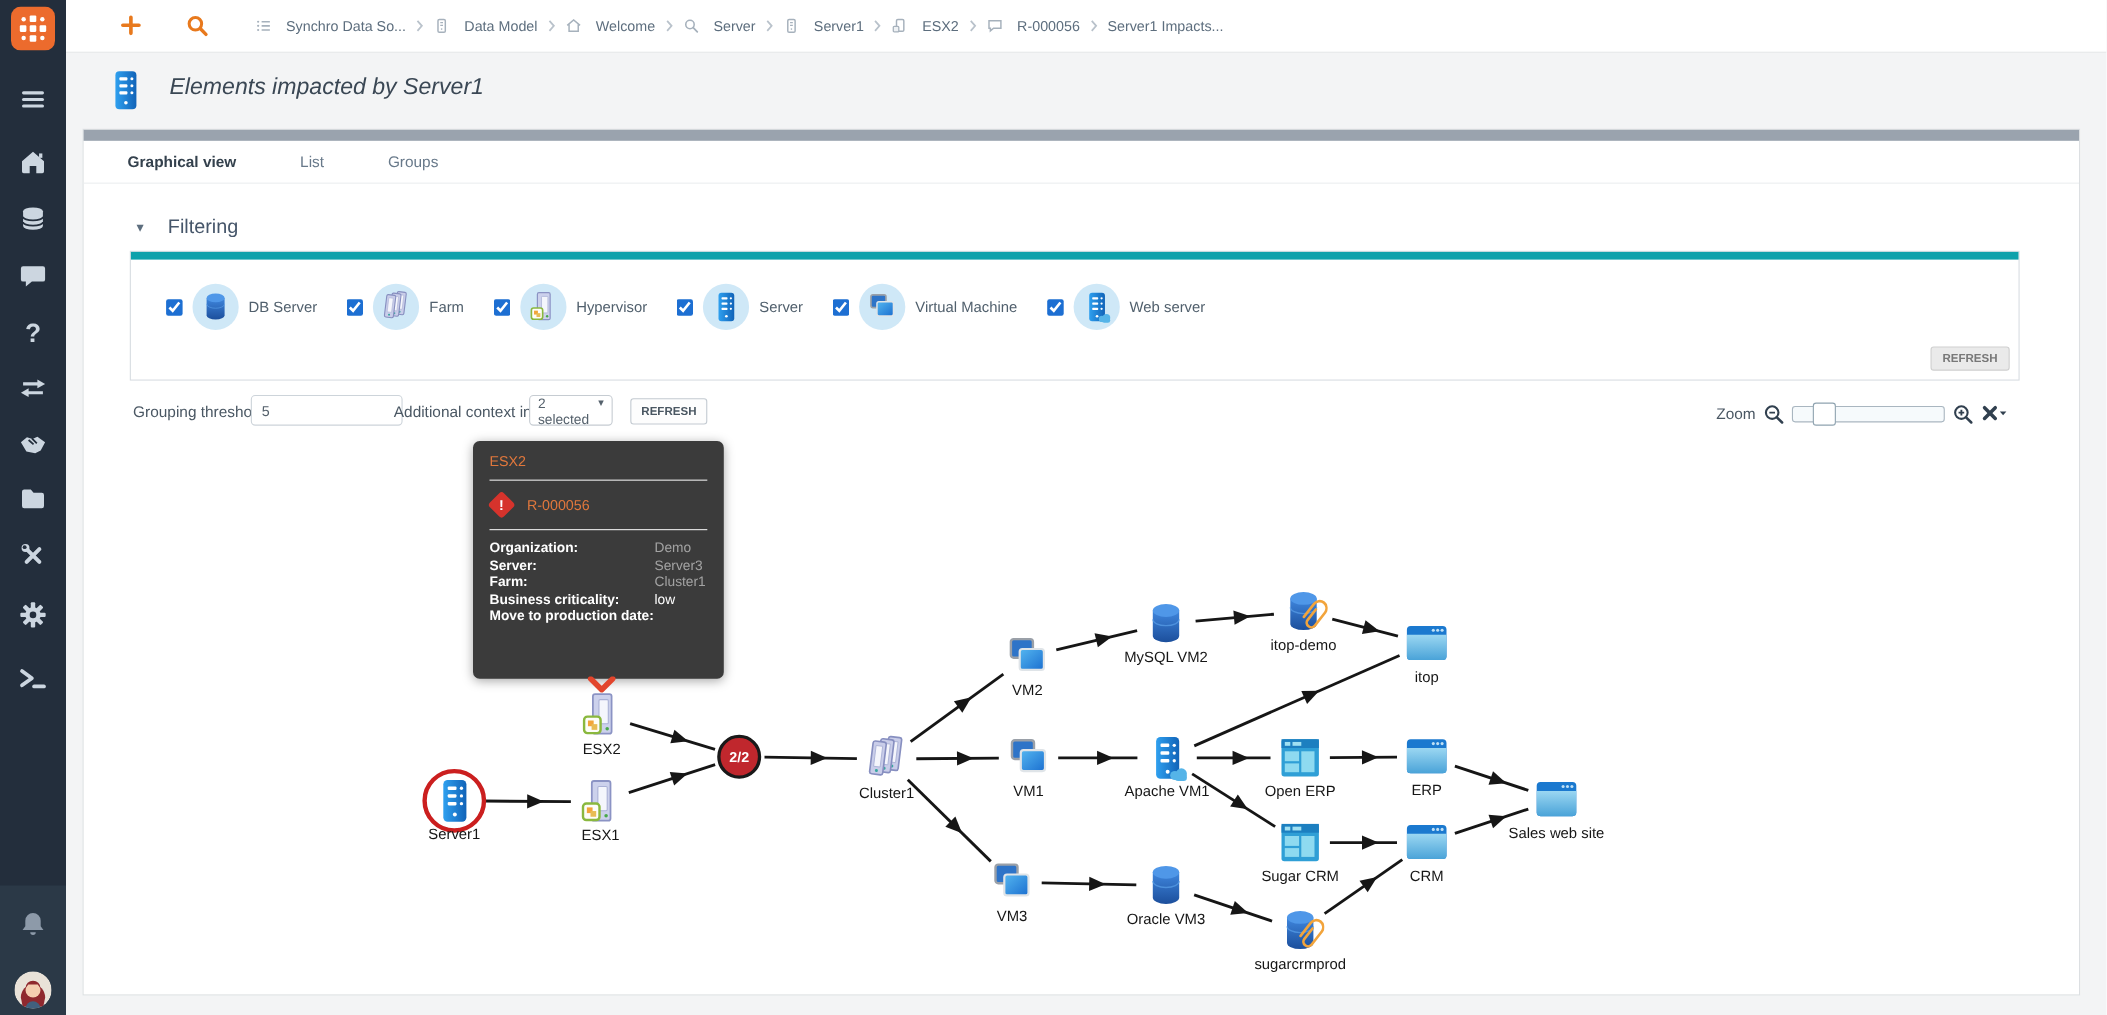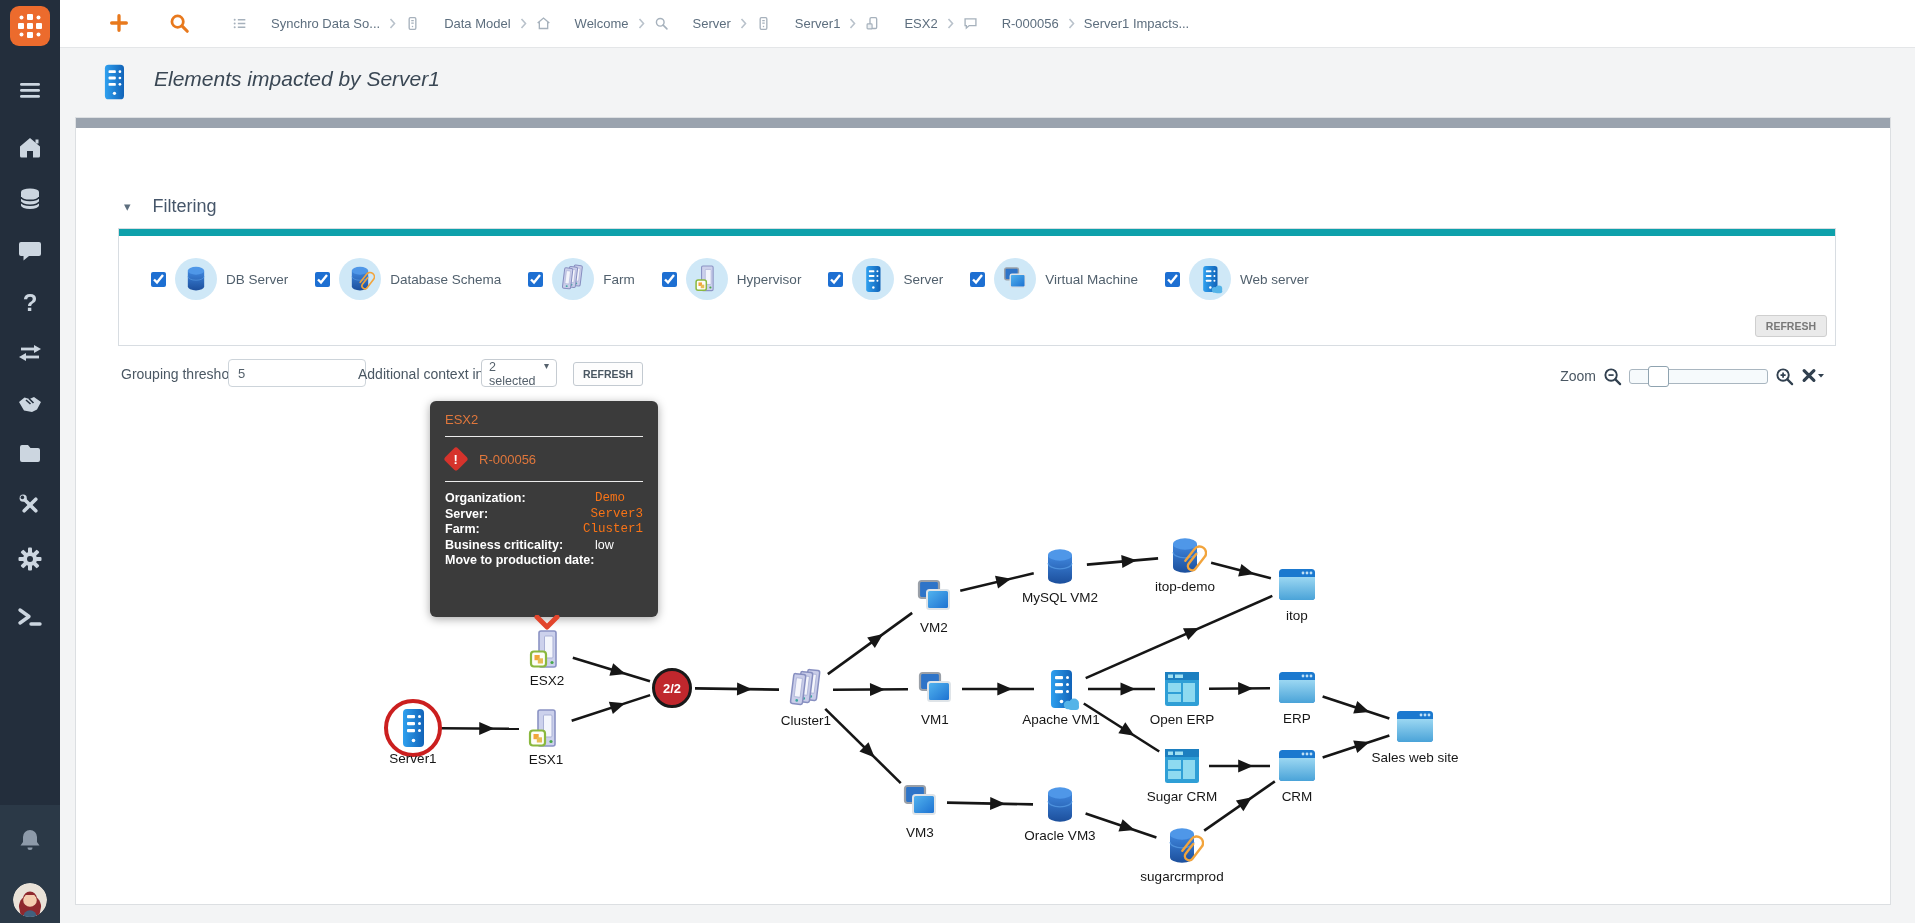--- a/index.html
+++ b/index.html
@@ -13,21 +13,21 @@
   .sb-item{position:absolute;left:17px;width:26px;height:26px;cursor:pointer;}
   .sb-item svg{display:block;}
   .sidebar-bottom{position:absolute;left:0;top:805px;width:60px;height:118px;background:#2b3947;}
   .sb-bell{position:absolute;left:17px;top:22px;width:26px;height:26px;cursor:pointer;}
   .sb-avatar{position:absolute;left:13px;top:78px;width:34px;height:34px;border-radius:50%;overflow:hidden;cursor:pointer;}
   
   .topbar{position:absolute;left:60px;top:0;right:0;height:47px;background:#fff;border-bottom:1px solid #e4e6e8;z-index:4;}
   .tb-plus{position:absolute;left:48px;top:12px;cursor:pointer;}
   .tb-search{position:absolute;left:108px;top:12px;cursor:pointer;}
   .breadcrumb{position:absolute;left:172px;top:0;height:47px;display:flex;align-items:center;gap:9px;white-space:nowrap;}
-  .bc-item{display:flex;align-items:center;gap:24px;color:#5d6e7e;font-size:13px;cursor:pointer;}
+  .bc-item{display:flex;align-items:center;gap:13px;color:#5d6e7e;font-size:13px;cursor:pointer;}
   .bc-sep{display:flex;align-items:center;}
   
   .page-header{position:absolute;left:60px;top:47px;right:0;height:70px;}
   .page-icon{position:absolute;left:34px;top:15px;width:40px;height:40px;}
   .page-title{position:absolute;left:94px;top:20px;font-size:21px;font-weight:400;color:#3a4754;margin:0;font-style:italic;}
   
   .card{position:absolute;left:75px;top:117px;width:1816px;height:788px;background:#fff;border:1px solid #dcdfe2;box-sizing:border-box;z-index:1;}
   .card-strip{height:10px;background:#9aa3ae;}
   .tabs{height:38px;border-bottom:1px solid #eceeef;display:flex;align-items:center;padding-left:40px;gap:58px;}
   .tab{font-size:14px;color:#68798a;cursor:pointer;}
@@ -70,21 +70,21 @@
   .tt-title{color:#e0773c;font-size:13px;}
   .tooltip hr{border:0;border-top:1px solid #ececec;margin:9px 0;}
   .tt-ticket{display:flex;align-items:center;gap:14px;margin:10px 0 10px 2px;height:24px;}
   .diamond{width:18px;height:18px;background:#d6332c;transform:rotate(45deg);border-radius:3px;display:flex;align-items:center;justify-content:center;}
   .diamond span{transform:rotate(-45deg);color:#fff;font-weight:bold;font-size:13px;}
   .tt-ticket a{color:#e0773c;font-size:13px;text-decoration:none;cursor:pointer;}
   .tt-rows{margin-top:8px;}
   .tt-row{display:flex;line-height:15.5px;font-size:12.5px;}
   .tt-label{width:150px;font-weight:bold;}
   .tt-val{color:#fff;}
-  .tt-val.link{color:#f97316;cursor:pointer;font-family:Liberation Mono, monospace;}
+  .tt-val.link{color:#a3a3a3;cursor:pointer;}
   .tt-arrow{position:absolute;left:103px;top:214px;}
 </style>
 </head>
 <body>
 
 <svg width="0" height="0" style="position:absolute">
   <defs>
     <linearGradient id="gServ" x1="0" y1="0" x2="1" y2="0">
         <stop offset="0" stop-color="#2fa0ef"></stop>
         <stop offset="1" stop-color="#1163b8"></stop>
@@ -353,53 +353,44 @@
         <circle cx="28.5" cy="17.6" r="1.5" fill="#fff"></circle>
         <rect x="16" y="23" width="8" height="3.2" rx="1" fill="#fff"></rect>
         <circle cx="28.5" cy="24.6" r="1.5" fill="#fff"></circle>
         <circle cx="22.5" cy="34.5" r="1.8" fill="#fff"></circle>
       </svg></span>
   <h1 class="page-title">Elements impacted by Server1</h1>
 </div>
 
 <div class="card">
   <div class="card-strip"></div>
+  <div class="tabs" id="tabs">
+      <span class="tab active">Graphical view</span>
+      <span class="tab">List</span>
+      <span class="tab">Groups</span>
+    </div>
 
   <div class="filtering-head">
     <span class="filtering-caret">▾</span>
     <span class="filtering-title">Filtering</span>
   </div>
 
   <div class="filter-box">
     <div class="filter-teal"></div>
     <div class="filter-items" id="filter-items">
         <div class="f-item">
           <input type="checkbox" checked="" style="">
           <span class="fcircle">
             <svg width="30" height="30" viewBox="0 0 44 44">
               <path d="M10 10 v23 a12 5.8 0 0 0 24 0 V10" fill="url(#gCyl)"></path>
               <ellipse cx="22" cy="10" rx="12" ry="5.8" fill="#4f97e8"></ellipse>
               <path d="M10 18 a12 5.8 0 0 0 24 0" stroke="#5aa0e8" stroke-width="1.2" fill="none" opacity="0.7"></path>
             </svg>
           </span>
           <span class="f-label">DB Server</span>
-        </div>
-        <div class="f-item">
-          <input type="checkbox" checked="" style="">
-          <span class="fcircle">
-            <svg width="30" height="30" viewBox="0 0 44 44">
-              <path d="M10 10 v23 a12 5.8 0 0 0 24 0 V10" fill="url(#gCyl)"></path>
-              <ellipse cx="22" cy="10" rx="12" ry="5.8" fill="#4f97e8"></ellipse>
-              <path d="M10 18 a12 5.8 0 0 0 24 0" stroke="#5aa0e8" stroke-width="1.2" fill="none" opacity="0.7"></path>
-              <g transform="rotate(38 31 31)" stroke="#f2a43c" stroke-width="2.4" fill="none" stroke-linecap="round">
-                <path d="M26 21 v12 a4.2 4.2 0 0 0 8.4 0 V18 a6.4 6.4 0 0 0 -12.8 0 v15"></path>
-              </g>
-            </svg>
-          </span>
-          <span class="f-label">Database Schema</span>
         </div>
         <div class="f-item">
           <input type="checkbox" checked="" style="">
           <span class="fcircle">
             <svg width="30" height="30" viewBox="0 0 44 44">
               <g transform="translate(12,-4) rotate(7 16 22)">
                 <rect x="10" y="6" width="12" height="30" rx="2" fill="#c9cde9" stroke="#878fc0" stroke-width="1.5"></rect>
                 <rect x="13" y="10" width="6" height="19" fill="#f4f5fb" stroke="#aab1d6" stroke-width="0.8"></rect>
                 <circle cx="16" cy="32.5" r="1.4" fill="#3aa7a0"></circle>
               </g>

